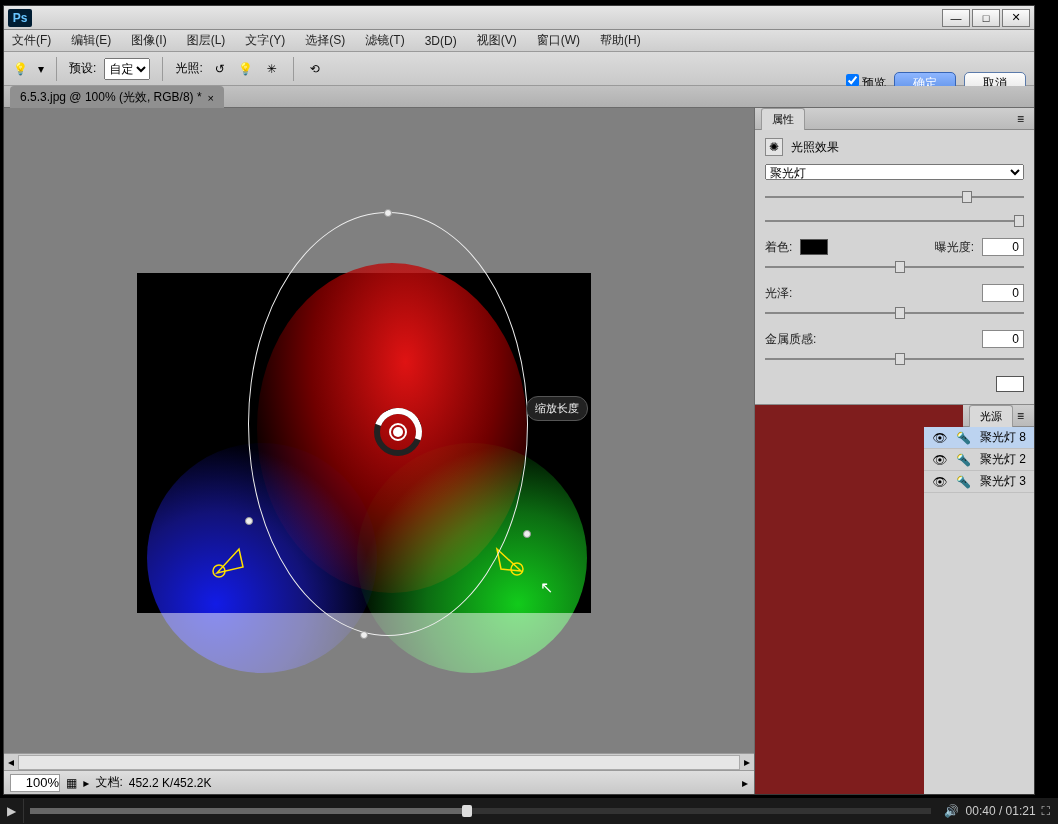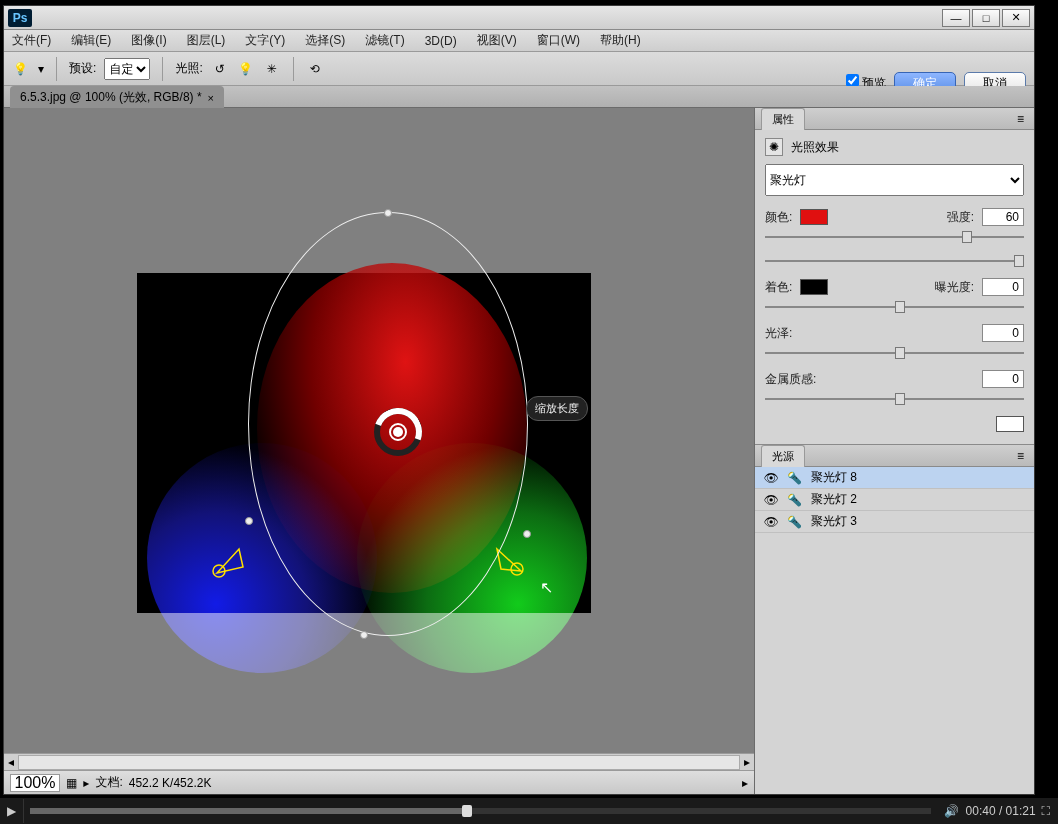--- a/index.html
+++ b/index.html
@@ -38,38 +38,38 @@
 .tooltip { position:absolute; left:522px; top:288px; background:#222; color:#eee; padding:4px 8px; font-size:11px; border-radius:12px; border:1px solid #555; }
 .red-blob { position:absolute; left:120px; top:-10px; width:270px; height:330px; border-radius:50%; background: radial-gradient(ellipse at 55% 30%, rgba(235,20,20,0.95), rgba(160,0,0,0.7) 45%, rgba(80,0,0,0.2) 75%, transparent 90%); }
 .blue-blob { position:absolute; left:10px; top:170px; width:230px; height:230px; border-radius:50%; background: radial-gradient(ellipse at 30% 70%, rgba(20,30,255,0.9), rgba(30,30,200,0.6) 40%, rgba(0,0,80,0.15) 70%, transparent 90%); mix-blend-mode: screen;}
 .green-blob { position:absolute; left:220px; top:170px; width:230px; height:230px; border-radius:50%; background: radial-gradient(ellipse at 70% 70%, rgba(20,225,30,0.9), rgba(20,180,30,0.6) 40%, rgba(0,80,0,0.15) 70%, transparent 90%); mix-blend-mode: screen;}
 .cone { position:absolute; width:40px; height:40px; }
 .cone svg { overflow: visible; }
 .cursor { position:absolute; left:536px; top:470px; color:#fff; font-size:16px; }
 .hscroll { height:17px; background:#cfcfcf; border-top:1px solid #9a9a9a; display:flex; align-items:center; }
 .hscroll .trk { flex:1; height:15px; background:#e6e6e6; border:1px solid #aaa; position:relative; }
 .statusbar { height:24px; background: linear-gradient(#dedede,#c8c8c8); border-top:1px solid #9a9a9a; display:flex; align-items:center; padding:0 6px; gap:6px; font-size:11px; }
-.statusbar input { width:50px; height:18px; font-size:16px; text-align:center; border:1px solid #999;}
+.statusbar input { width:50px; height:18px; font-size:13px; text-align:right; border:1px solid #999;}
 .panels { width: 280px; background: #7f1d1d; border-left:1px solid #6b6b6b; display:flex; flex-direction:column; }
 .panel-tabs { height:22px; background: linear-gradient(#cfcfcf,#bababa); display:flex; align-items:center; padding:0 6px; border-bottom:1px solid #8a8a8a; }
 .panel-tabs .ptab { padding: 3px 10px; background:#d9d9d9; border:1px solid #999; border-bottom:none; border-top-left-radius:3px; border-top-right-radius:3px; font-size:11px; }
 .panel-tabs .menu { margin-left:auto; font-size:12px; cursor:pointer; padding:0 4px; }
 .panel-body { background:#d4d4d4; border-bottom:1px solid #8a8a8a; padding:8px 10px; }
 .panel-title-row { display:flex; align-items:center; gap:8px; margin-bottom:8px; }
 .panel-title-row .picon { width:18px; height:18px; border:1px solid #888; background:#e4e4e4; display:flex; align-items:center; justify-content:center; }
-.panel-body select { width:100%; height:32px; margin-bottom:8px; }
+.panel-body select { width:100%; height:16px; margin-bottom:8px; }
 .prop-row { display:flex; align-items:center; gap:8px; margin:4px 0; }
 .prop-row .label { color:#222; }
 .prop-row .swatch { width:28px; height:16px; border:1px solid #555; }
 .prop-row .spacer { flex:1; }
 .prop-row input[type=text] { width:42px; height:18px; text-align:right; border:1px solid #888; padding-right:4px; }
 .slider { height:14px; position:relative; margin: 2px 0 10px 0; }
 .slider .track { position:absolute; left:0; right:0; top:6px; height:2px; background:#888; }
 .slider .thumb { position:absolute; top:1px; width:10px; height:12px; background:#ddd; border:1px solid #777; }
-.lightsrc-panel { flex:1; display:flex; flex-direction:column; }
+.lightsrc-panel { flex:1; display:flex; flex-direction:column;align-items:flex-end; }
 .light-list { flex:1; background:#d4d4d4; }
 .light-item { display:flex; align-items:center; gap:8px; height:22px; padding:0 8px; border-bottom:1px solid #c0c0c0; cursor:pointer; }
 .light-item.selected { background:#bcd3f0; }
 .light-item .eye { width:16px; text-align:center; }
 .light-item .icon { width:16px; text-align:center; }
 .player { position:absolute; left:0; bottom:0; width:1058px; height:26px; background:#1a1a1a; display:flex; align-items:center; color:#ccc; font-size:10px; }
 .player .btn { width:24px; height:24px; display:flex; align-items:center; justify-content:center; border-right:1px solid #333; cursor:pointer; }
 .player .bar { flex:1; height:6px; background:#333; margin:0 6px; position:relative; }
 .player .bar .prog { position:absolute; left:0; top:0; bottom:0; width:48%; background:#666; }
 .player .bar .knob { position:absolute; left:48%; top:-3px; width:10px; height:12px; background:#ddd; border-radius:2px; }
@@ -184,27 +184,20 @@
         <div class="ptab">属性</div>
         <div class="menu">≡</div>
       </div>
       <div class="panel-body">
         <div class="panel-title-row">
           <div class="picon">✺</div>
           <span>光照效果</span>
         </div>
         <select><option>聚光灯</option></select>
 
-        <div class="prop-row">
-          <span class="label">颜色:</span>
-          <span class="swatch" style="background:#e01010" title="#e01010"></span>
-          <span class="spacer"></span>
-          <span class="label">强度:</span>
-          <input type="text" value="60" style="">
-        </div>
         <div class="slider">
             <div class="track"></div>
             <div class="thumb" style="left:76%"></div>
           </div>
 
         <div class="slider">
             <div class="track"></div>
             <div class="thumb" style="left:96%"></div>
           </div>
 

